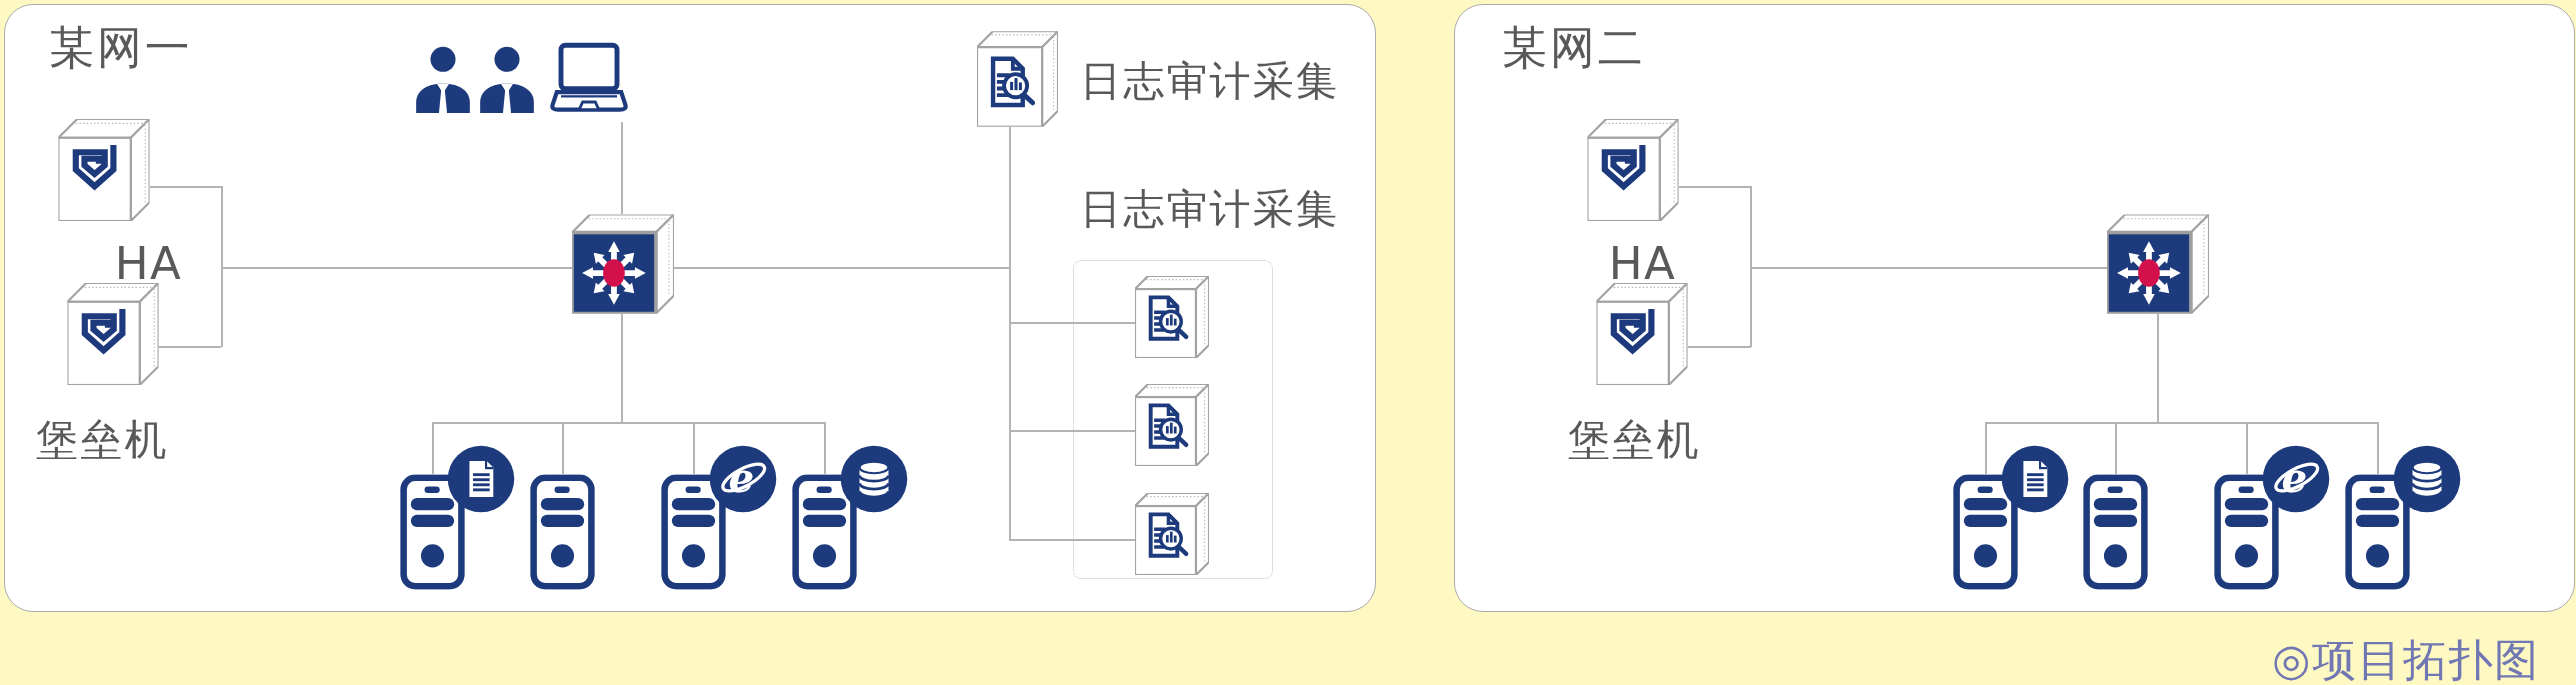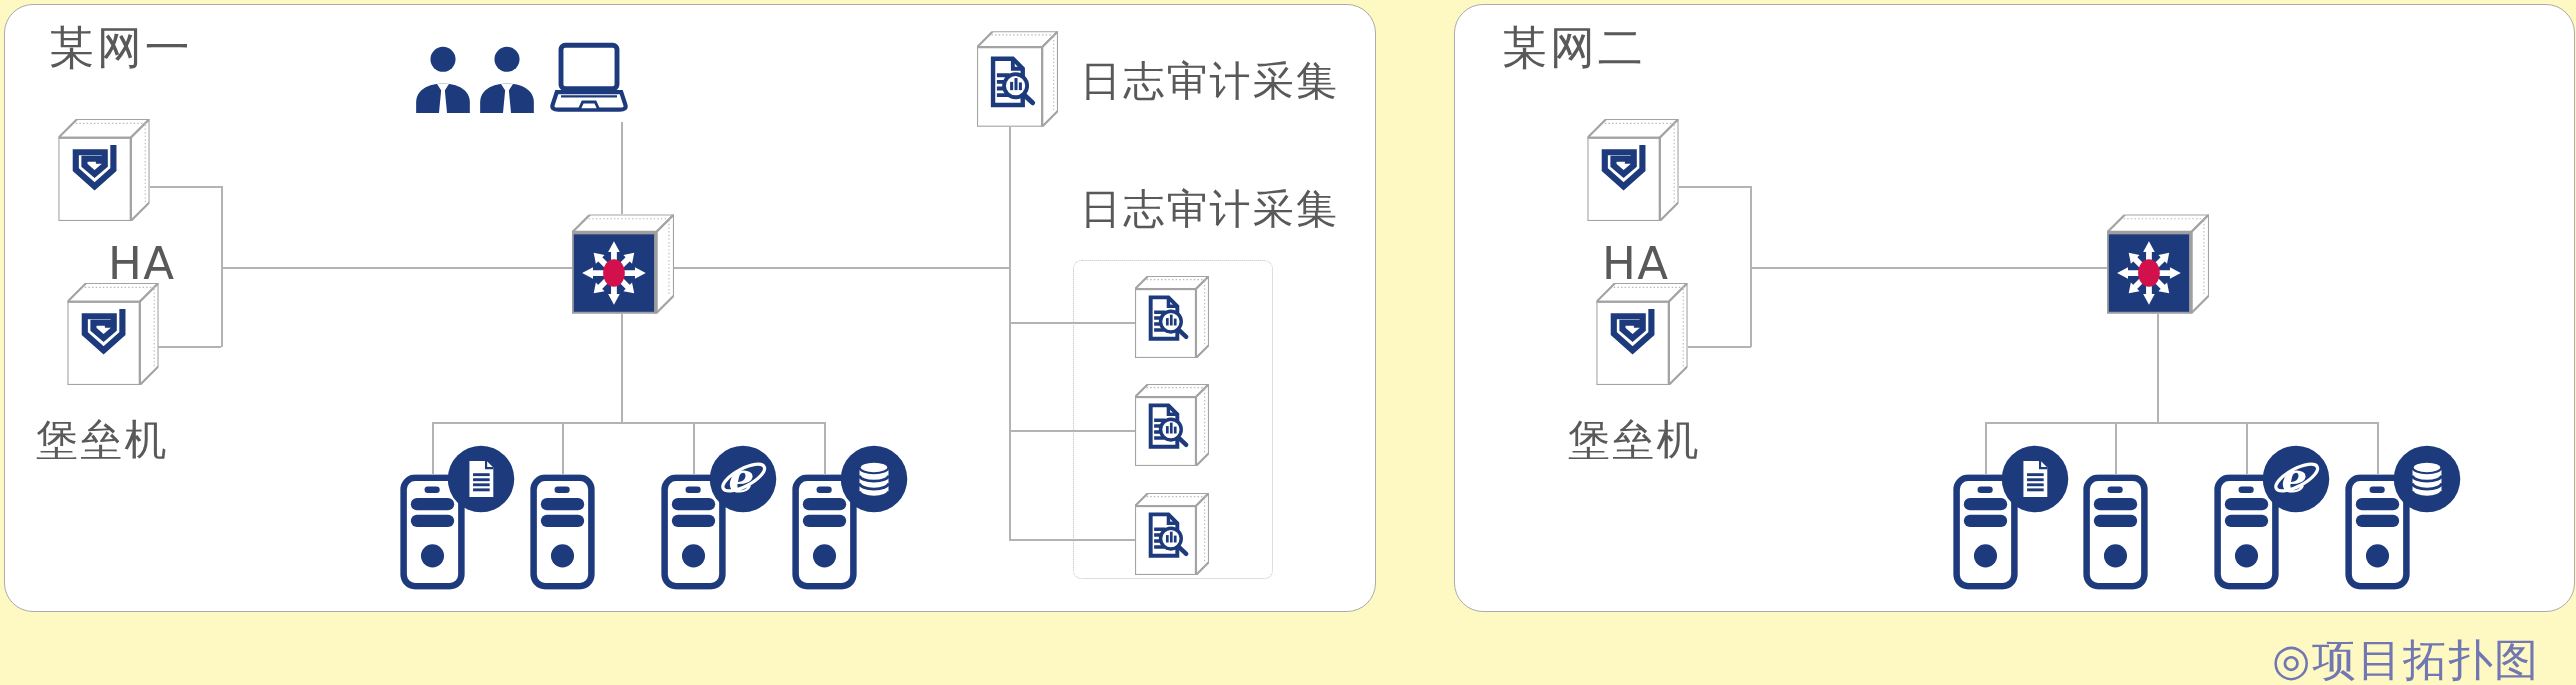--- a/index.html
+++ b/index.html
@@ -6,21 +6,21 @@
     --navy:#1d3a7c; --red:#d2104c; --line:#b3b3b3; --panel_border:#ababab;
     --box_border:#a3a3a3; --title_text:#595959; --footer_text:#7177b2;
   }
   html,body{margin:0;padding:0;background:#ffffff;}
   .stage{position:relative;width:2576px;height:686px;background:#fef9c3;overflow:hidden;
          font-family:"DejaVu Sans","Liberation Sans",sans-serif;}
   .panel{position:absolute;top:4.4px;height:606px;border:1.8px solid var(--panel_border);
          border-radius:29px;background:#fff;}
   .lbl{position:absolute;color:var(--title_text);font-weight:500;white-space:nowrap;line-height:1.15;}
   .title{font-size:45px;letter-spacing:2.9px;}
-  .ha{font-size:45px;width:81px;text-align:left;letter-spacing:1.5px;}
+  .ha{font-size:45px;width:81px;text-align:center;letter-spacing:1.5px;}
   .side{font-size:41px;letter-spacing:2.2px;}
   .footer{position:absolute;color:var(--footer_text);font-size:44px;font-weight:500;
           letter-spacing:1.5px;white-space:nowrap;}
   .ln{position:absolute;background:var(--line);}
   .node{position:absolute;}
   .dotrect{position:absolute;border:1.5px dotted #bdbdbd;border-radius:8.7px;}
   
   .fN{fill:var(--navy);} .fW{fill:#ffffff;} .fR{fill:var(--red);}
   .sN{stroke:var(--navy);fill:none;} .sNf{stroke:var(--navy);fill:#ffffff;}
   .sW{stroke:#ffffff;fill:none;}

